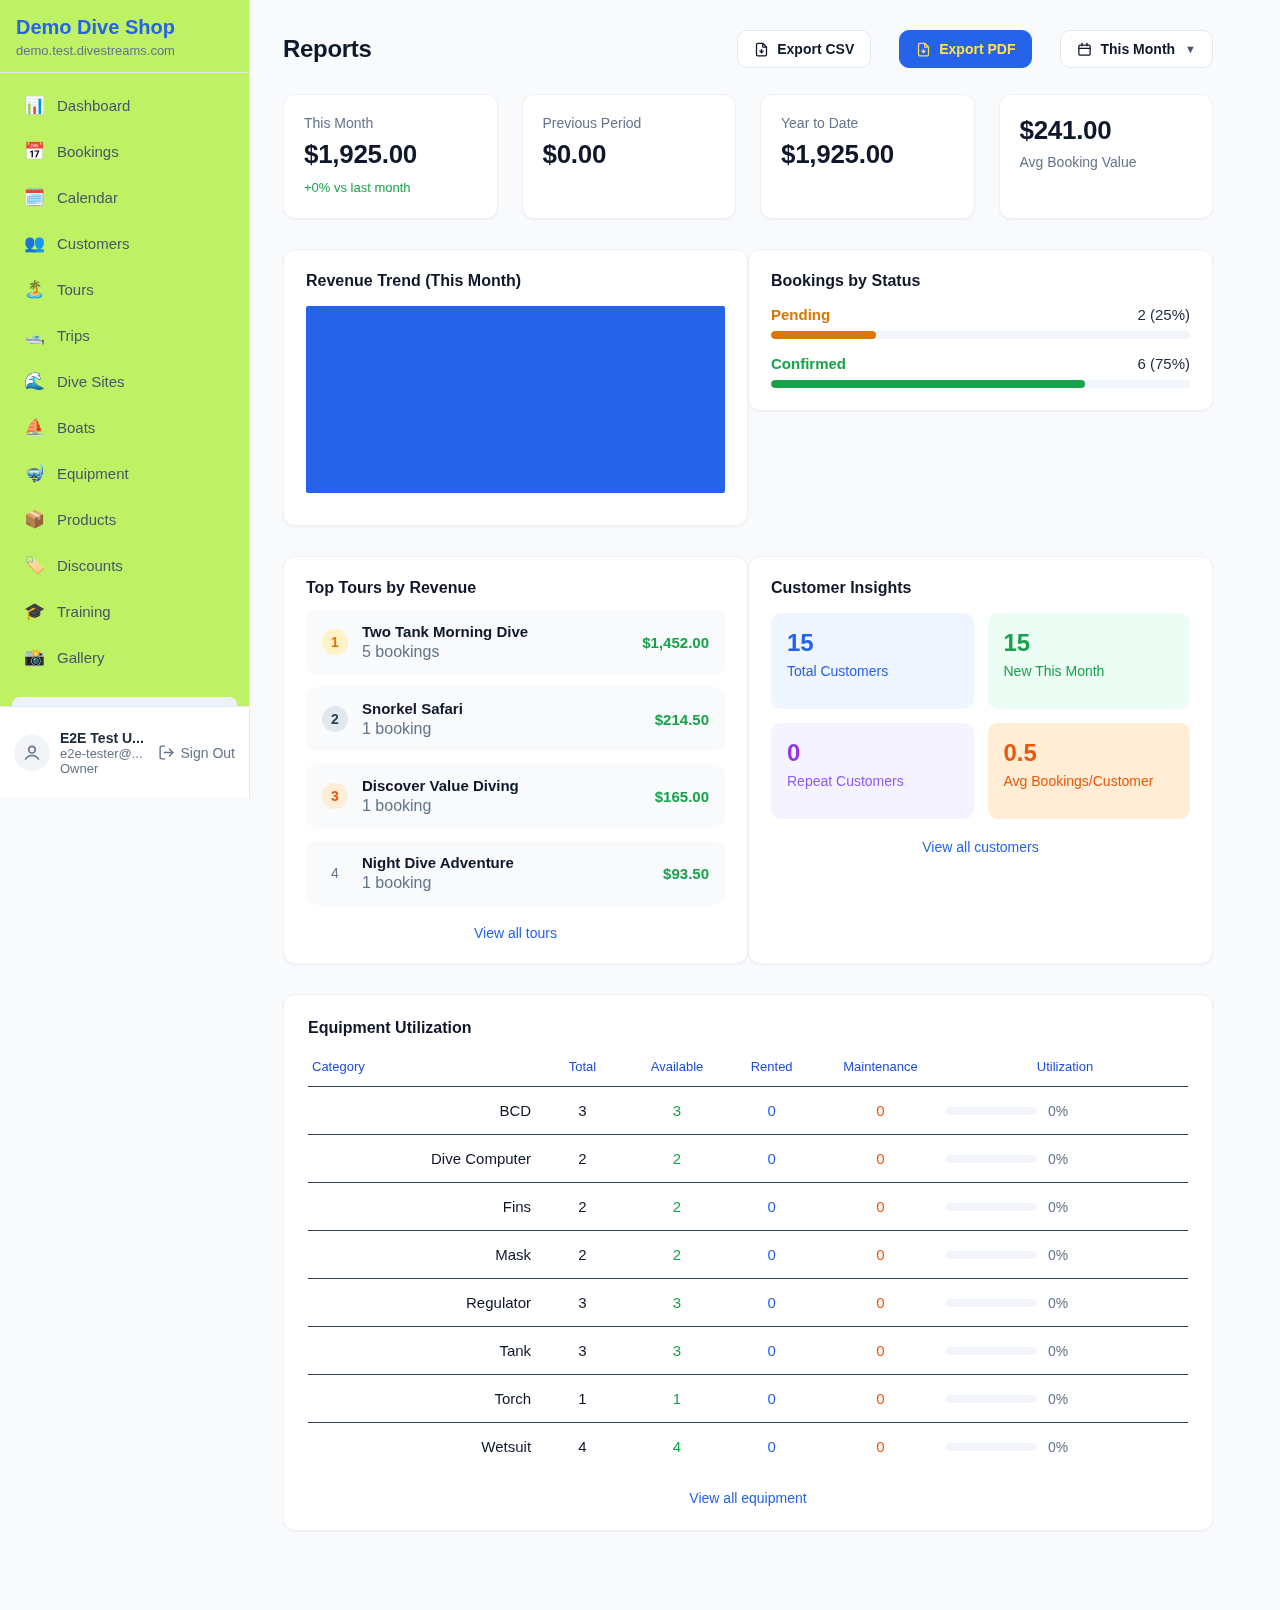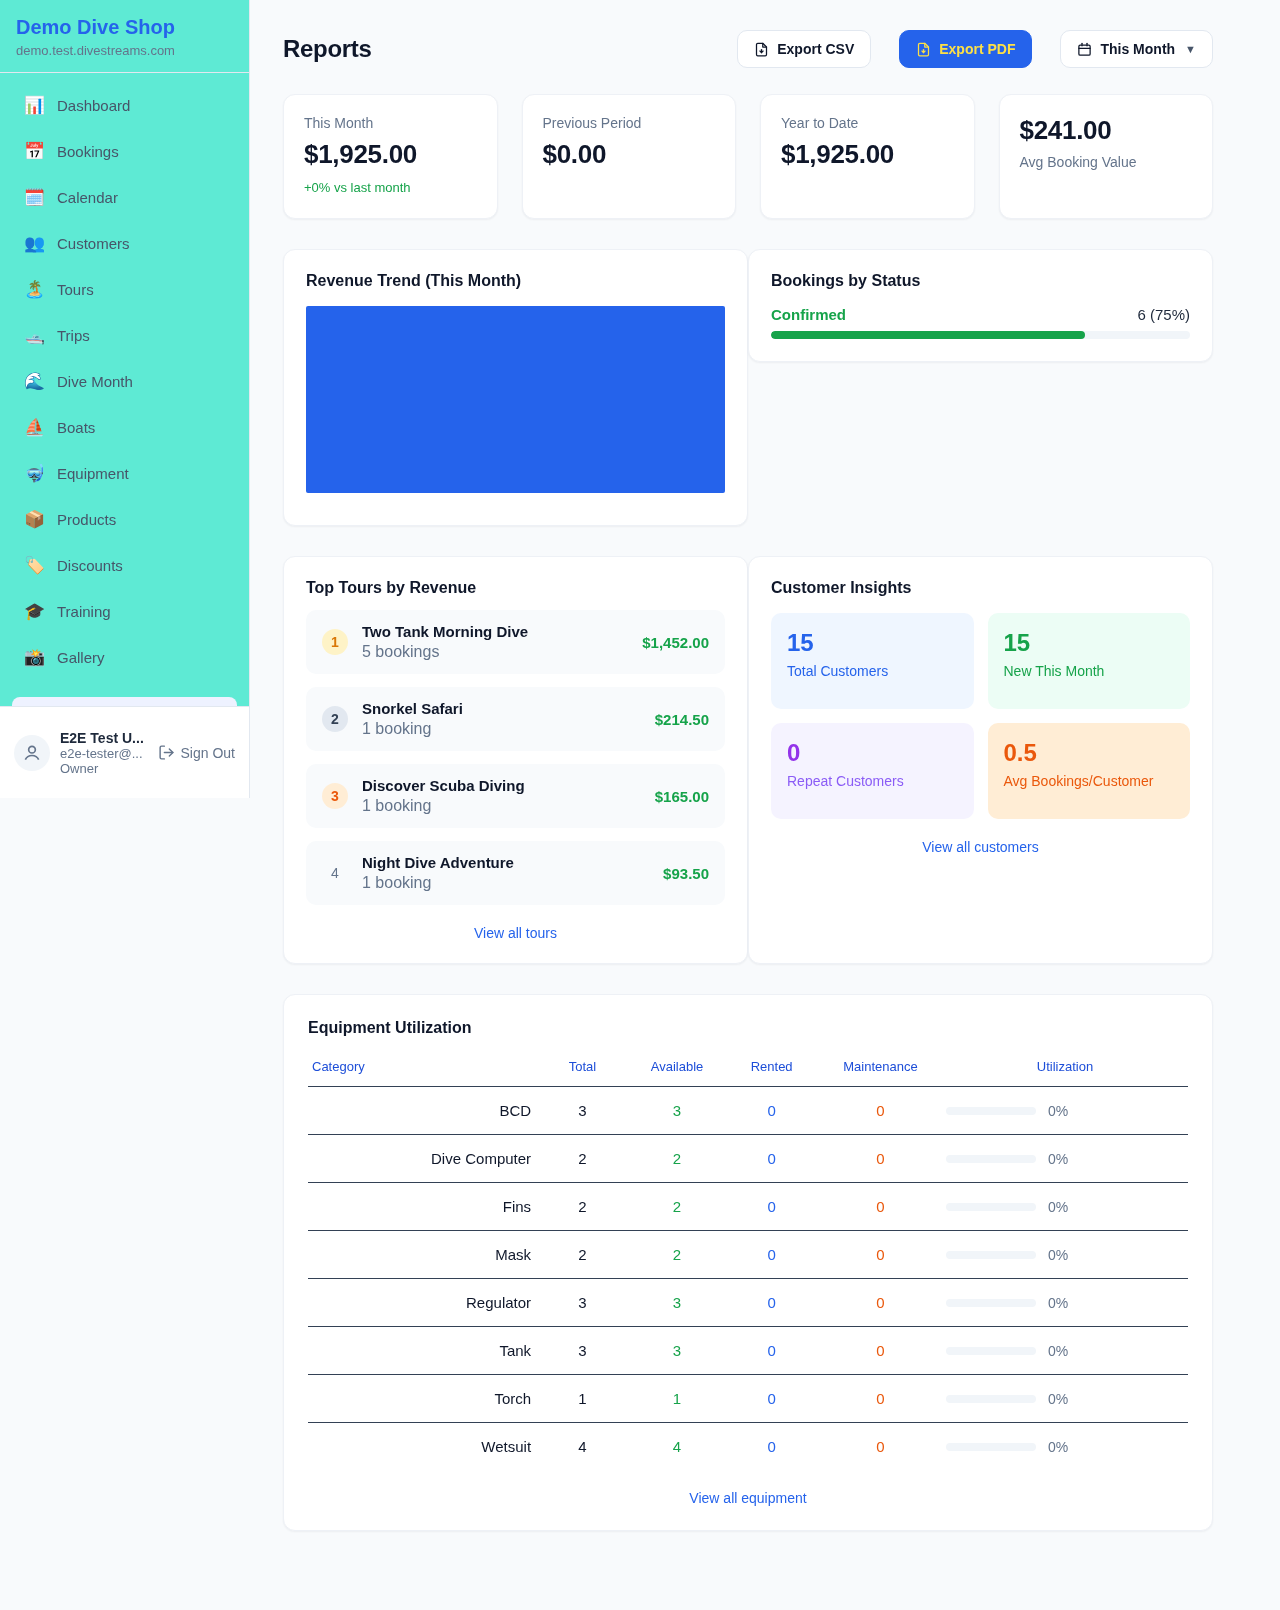--- a/index.html
+++ b/index.html
@@ -1,19 +1,19 @@
 <!DOCTYPE html>
 <html><head>
 <meta charset="utf-8">
 <style>
   *{box-sizing:border-box;margin:0;padding:0}
   body{width:1280px;min-height:1610px;background:#f8fafc;font-family:"Liberation Sans",sans-serif;color:#0f172a;position:relative}
 
   
-  .sidebar{position:absolute;top:0;left:0;width:250px;height:798px;background:#5eead4;border-right:1px solid #e2e8f0}
+  .sidebar{position:absolute;top:0;left:0;width:250px;height:798px;background:#bef264;border-right:1px solid #e2e8f0}
   .brand{padding:16px 16px 14px;border-bottom:1px solid #e2e8f0}
   .brand-name{color:#2563eb;font-size:20px;font-weight:bold}
   .brand-domain{color:#64748b;font-size:13px;margin-top:4px}
   .nav{padding:14px 12px 0}
   .nav-item{display:flex;align-items:center;gap:13px;padding:8px 12px;margin-bottom:9px;border-radius:8px;color:#475569;font-size:15px;cursor:pointer}
   .nav-item .emoji{font-size:17px;width:20px;text-align:center}
   .nav-active-peek{position:absolute;left:12px;right:12px;bottom:92px;height:9px;background:#eef2ff;border-radius:8px 8px 0 0}
   .side-footer{position:absolute;left:0;right:0;bottom:0;height:92px;border-top:1px solid #e2e8f0;background:#fff;display:flex;align-items:center;gap:10px;padding:0 14px}
   .avatar{width:36px;height:36px;border-radius:50%;background:#f1f5f9;display:flex;align-items:center;justify-content:center;color:#64748b;flex:0 0 auto}
   .user-meta{min-width:0;flex:1}
@@ -131,21 +131,21 @@
     <div class="nav-item">
         <span class="emoji">🏝️</span>
         <span>Tours</span>
       </div>
     <div class="nav-item">
         <span class="emoji">🛥️</span>
         <span>Trips</span>
       </div>
     <div class="nav-item">
         <span class="emoji">🌊</span>
-        <span>Dive Month</span>
+        <span>Dive Sites</span>
       </div>
     <div class="nav-item">
         <span class="emoji">⛵</span>
         <span>Boats</span>
       </div>
     <div class="nav-item">
         <span class="emoji">🤿</span>
         <span>Equipment</span>
       </div>
     <div class="nav-item">
@@ -252,20 +252,29 @@
 
   <div class="row2">
     <div class="card trend">
       <div class="card-title">Revenue Trend (This Month)</div>
       <div class="trend-plot"></div>
     </div>
     <div class="card status-card">
       <div class="card-title">Bookings by Status</div>
       <div class="status-row">
         <div class="status-line">
+          <span class="status-name pending">Pending</span>
+          <span class="status-val">2 (25%)</span>
+        </div>
+        <div class="bar-track">
+              <div class="bar-fill pending" style="width:25%"></div>
+            </div>
+      </div>
+      <div class="status-row">
+        <div class="status-line">
           <span class="status-name confirmed">Confirmed</span>
           <span class="status-val">6 (75%)</span>
         </div>
         <div class="bar-track">
               <div class="bar-fill confirmed" style="width:75%"></div>
             </div>
       </div>
     </div>
   </div>
 
@@ -284,21 +293,21 @@
         <span class="rank r2">2</span>
         <div class="tour-info">
               <div class="tour-name">Snorkel Safari</div>
               <div class="tour-sub">1 booking</div>
             </div>
         <span class="tour-amt">$214.50</span>
       </div>
       <div class="tour-row">
         <span class="rank r3">3</span>
         <div class="tour-info">
-              <div class="tour-name">Discover Scuba Diving</div>
+              <div class="tour-name">Discover Value Diving</div>
               <div class="tour-sub">1 booking</div>
             </div>
         <span class="tour-amt">$165.00</span>
       </div>
       <div class="tour-row">
         <span class="rank r4">4</span>
         <div class="tour-info">
               <div class="tour-name">Night Dive Adventure</div>
               <div class="tour-sub">1 booking</div>
             </div>

